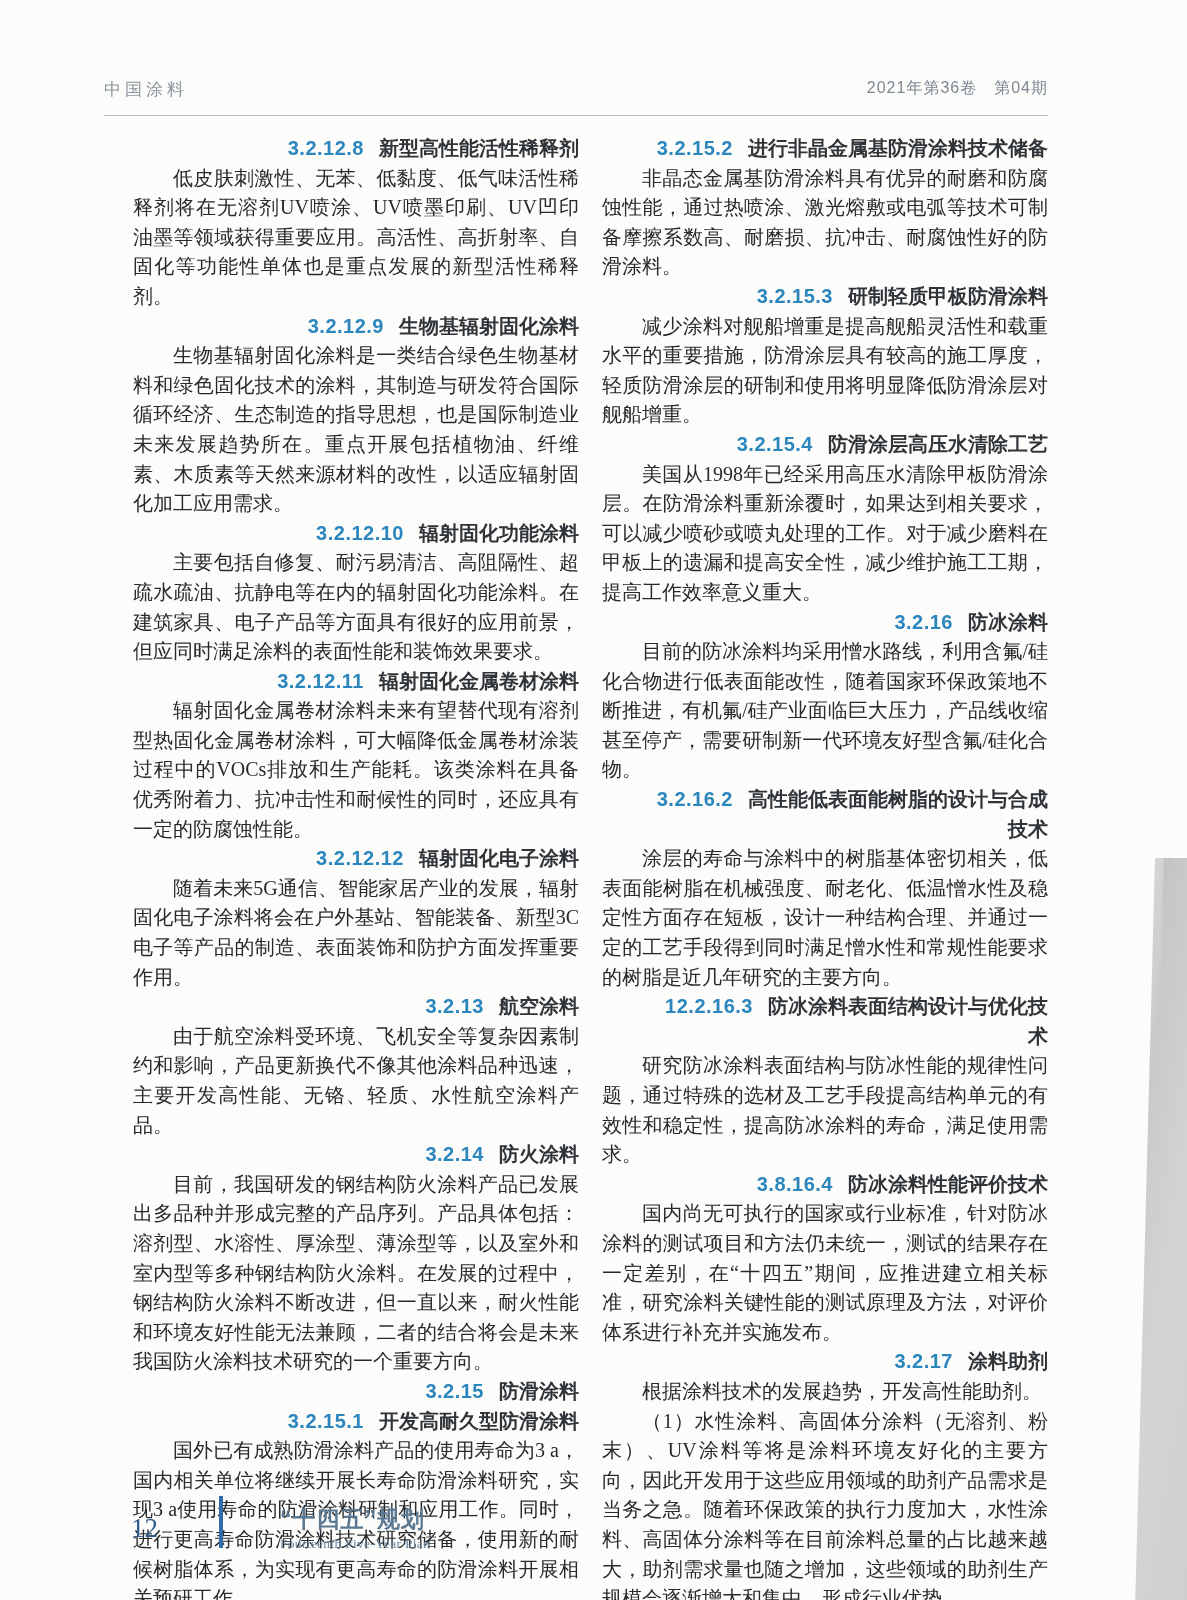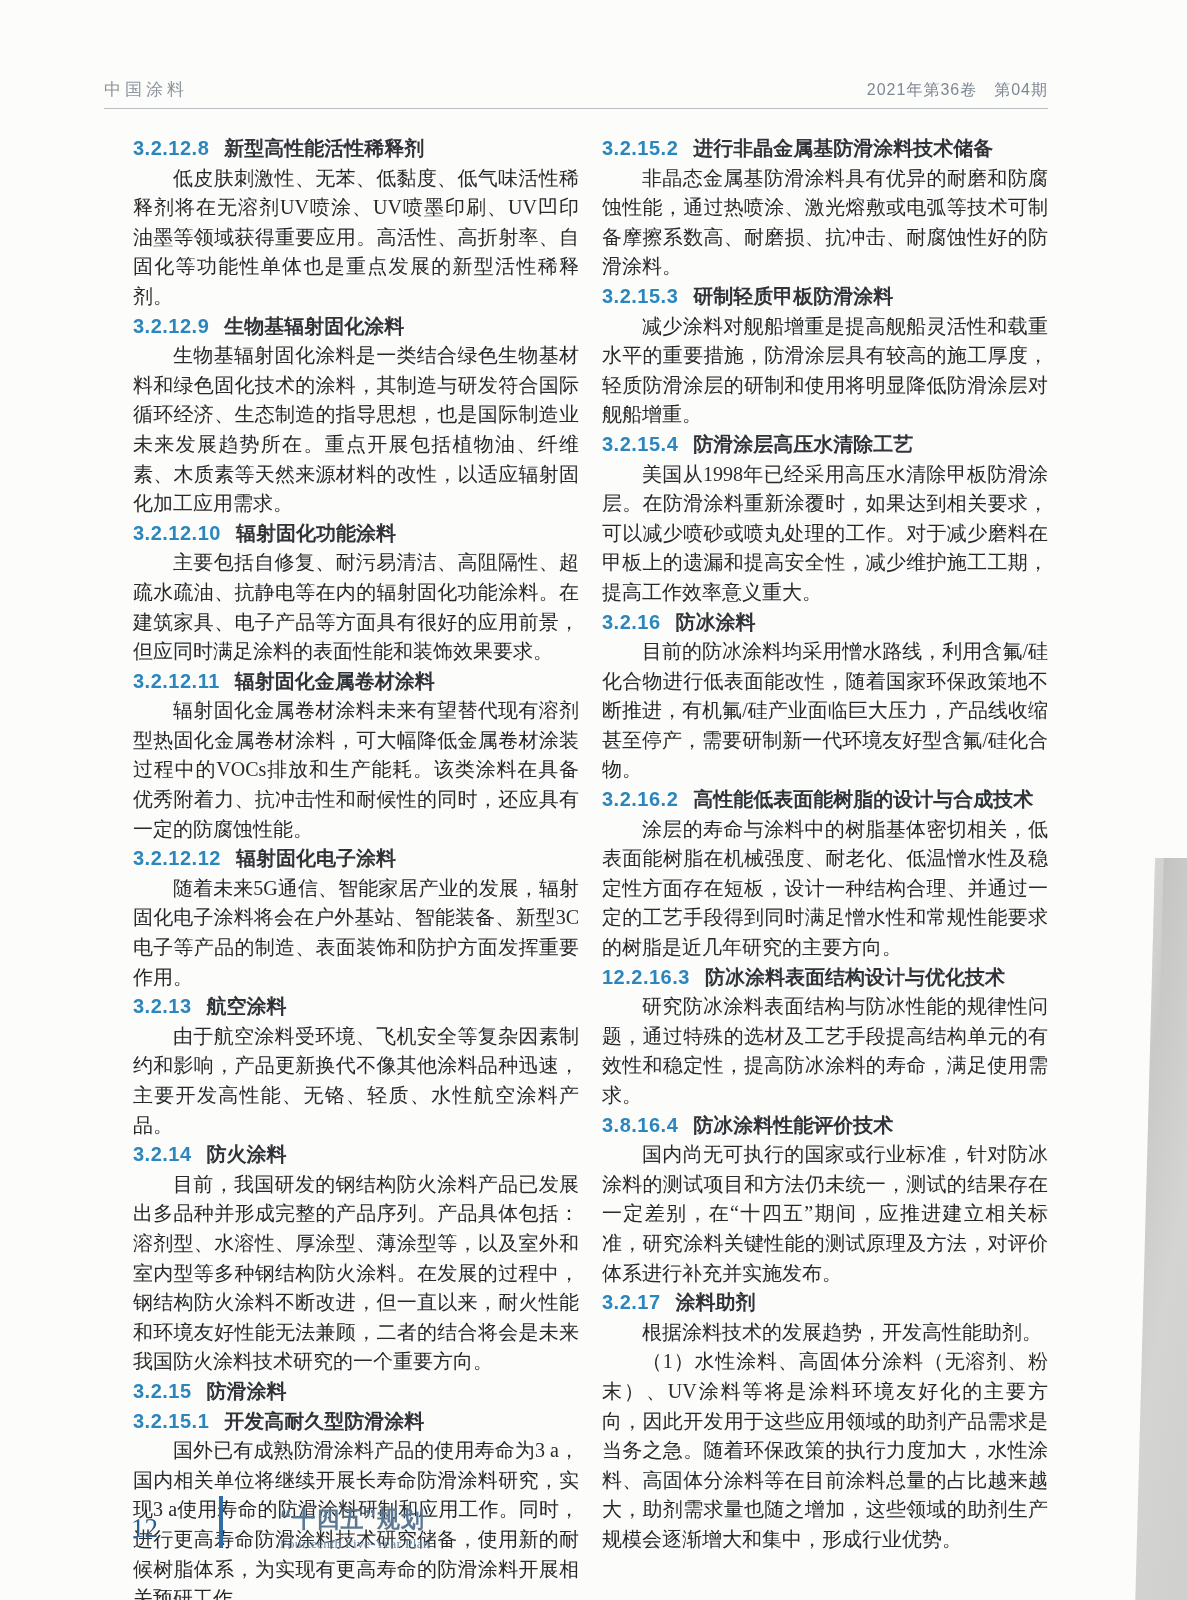--- a/index.html
+++ b/index.html
@@ -6,22 +6,22 @@
   body{
     width:1187px;height:1600px;
     background:#fcfcfb;
     position:relative;
     overflow:hidden;
     font-family:"Liberation Serif","DejaVu Serif",serif;
   }
   
   .page-header{
     position:absolute;left:104px;top:78px;width:944px;
-    display:flex;justify-content:space-between;align-items:flex-end;
-    padding-bottom:7px;
+    display:flex;justify-content:space-between;align-items:flex-start;
+    padding-bottom:14px;
     border-bottom:1.5px solid #b9bec2;
   }
   .journal-name{
     font-family:"Liberation Sans","DejaVu Sans",sans-serif;
     font-size:17px;color:#8b949c;letter-spacing:4px;
   }
   .issue-info{
     font-family:"Liberation Sans","DejaVu Sans",sans-serif;
     font-size:16px;color:#7e8893;letter-spacing:1px;
   }
@@ -33,21 +33,22 @@
   .col{
     width:446px;
     font-size:20px;line-height:29.6px;
     color:#27292b;
     text-align:justify;
     text-justify:inter-character;
   }
   .sec-heading{
     font-family:"Liberation Sans","DejaVu Sans",sans-serif;
     font-weight:bold;color:#303439;
-    text-align:left;
+    text-align:right;
+    margin-left:48px;
   }
   .sec-num{
     color:#2b86bd;
     margin-right:15px;
     letter-spacing:.5px;
   }
   .para{
     margin:0;
     text-indent:2em;
   }

